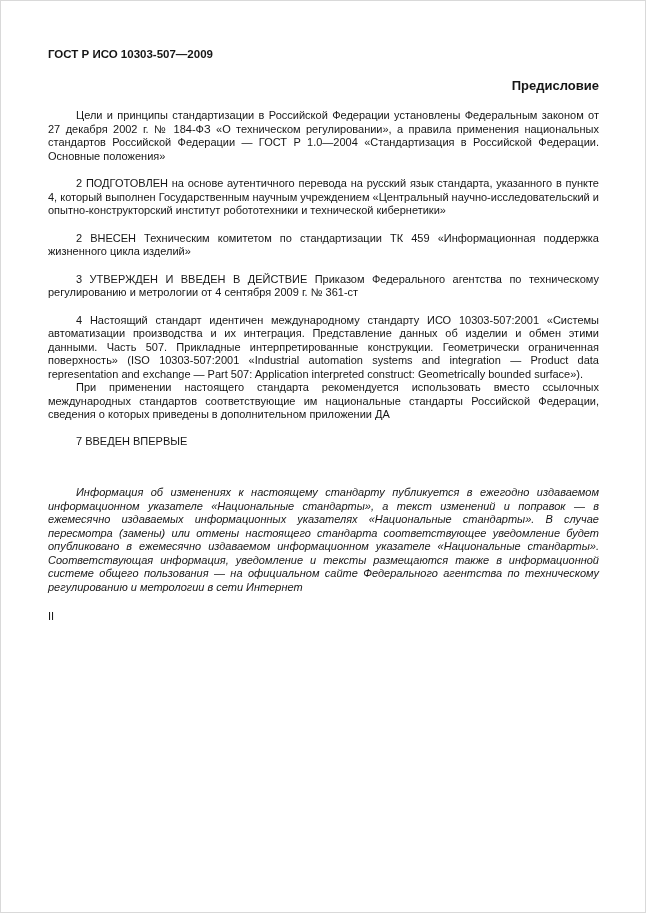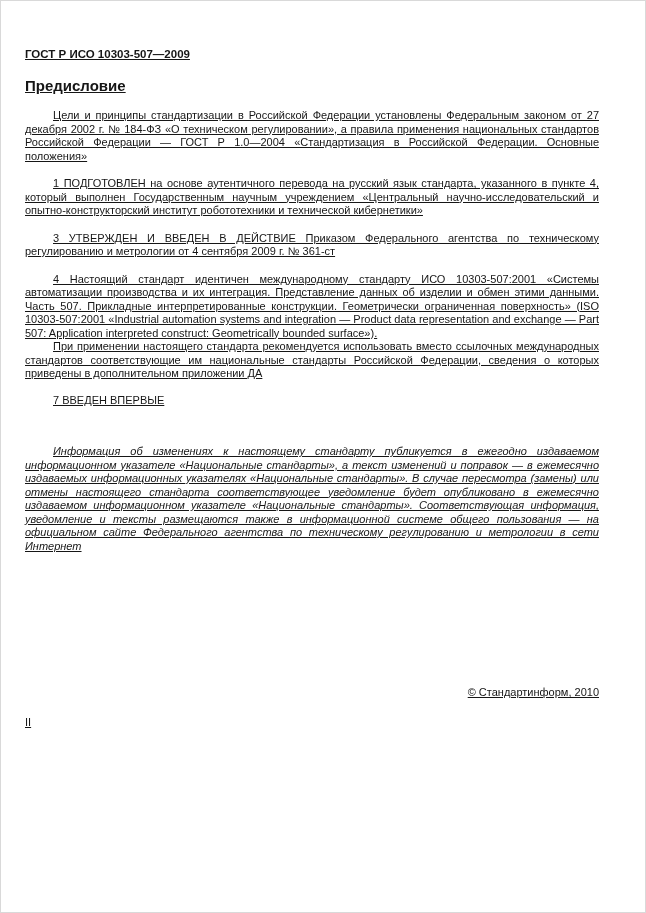--- a/index.html
+++ b/index.html
@@ -7,38 +7,37 @@
     padding: 0;
     background: #ffffff;
   }
   .page {
     position: relative;
     width: 646px;
     height: 913px;
     box-sizing: border-box;
     background: #ffffff;
     border: 1px solid #d9d9d9;
-    padding: 46px 46px 0 24px;
+    padding: 46px 46px 0 47px;
     font-family: "Liberation Sans", sans-serif;
     color: #161616;
     font-size: 11px;
     line-height: 13.5px;
     overflow: hidden;
-    text-decoration: underline;
   }
   .doc-header {
     font-weight: bold;
     font-size: 11.5px;
     line-height: 14px;
     margin: 0;
   }
   .doc-title {
-    text-align: left;
+    text-align: right;
     font-weight: bold;
-    font-size: 15px;
+    font-size: 13px;
     line-height: 16px;
     margin: 17px 0 0 0;
   }
   .para {
     margin: 0;
     text-align: justify;
   }
   .indent { text-indent: 28px; }
   .mt-std   { margin-top: 14px; }
   .mt-intro { margin-top: 15px; }
@@ -69,31 +68,31 @@
 
 <div class="page">
 
   <p class="doc-header">ГОСТ Р ИСО 10303-507—2009</p>
 
   <h1 class="doc-title">Предисловие</h1>
 
   <p class="para indent mt-intro">Цели и принципы стандартизации в Российской Федерации установлены Федеральным законом от 27 декабря 2002 г. № 184-ФЗ «О техническом регулировании», а правила применения национальных стандартов Российской Федерации — ГОСТ Р 1.0—2004 «Стандартизация в Российской Федерации. Основные положения»</p>
 
 
-  <p class="para indent mt-std">1 ПОДГОТОВЛЕН на основе аутентичного перевода на русский язык стандарта, указанного в пункте 4, который выполнен Государственным научным учреждением «Центральный научно-исследовательский и опытно-конструкторский институт робототехники и технической кибернетики»</p>
+  <p class="para indent mt-std">2 ПОДГОТОВЛЕН на основе аутентичного перевода на русский язык стандарта, указанного в пункте 4, который выполнен Государственным научным учреждением «Центральный научно-исследовательский и опытно-конструкторский институт робототехники и технической кибернетики»</p>
 
+  <p class="para indent mt-std">2 ВНЕСЕН Техническим комитетом по стандартизации ТК 459 «Информационная поддержка жизненного цикла изделий»</p>
 
   <p class="para indent mt-std">3 УТВЕРЖДЕН И ВВЕДЕН В ДЕЙСТВИЕ Приказом Федерального агентства по техническому регулированию и метрологии от 4 сентября 2009 г. № 361-ст</p>
 
   <p class="para indent mt-std">4 Настоящий стандарт идентичен международному стандарту ИСО 10303-507:2001 «Системы автоматизации производства и их интеграция. Представление данных об изделии и обмен этими данными. Часть 507. Прикладные интерпретированные конструкции. Геометрически ограниченная поверхность» (ISO 10303-507:2001 «Industrial automation systems and integration — Product data representation and exchange — Part 507: Application interpreted construct: Geometrically bounded surface»).</p>
 
   <p class="para indent">При применении настоящего стандарта рекомендуется использовать вместо ссылочных международных стандартов соответствующие им национальные стандарты Российской Федерации, сведения о которых приведены в дополнительном приложении ДА</p>
 
   <p class="para indent mt-item5">7 ВВЕДЕН ВПЕРВЫЕ</p>
 
   <p class="para indent note-italic">Информация об изменениях к настоящему стандарту публикуется в ежегодно издаваемом информационном указателе «Национальные стандарты», а текст изменений и поправок — в ежемесячно издаваемых информационных указателях «Национальные стандарты». В случае пересмотра (замены) или отмены настоящего стандарта соответствующее уведомление будет опубликовано в ежемесячно издаваемом информационном указателе «Национальные стандарты». Соответствующая информация, уведомление и тексты размещаются также в информационной системе общего пользования — на официальном сайте Федерального агентства по техническому регулированию и метрологии в сети Интернет</p>
 
-  <p class="para copyright">© Стандартинформ, 2010</p>
 
 
   <p class="para page-number">II</p>
 
 </div>
 
 </body></html>

